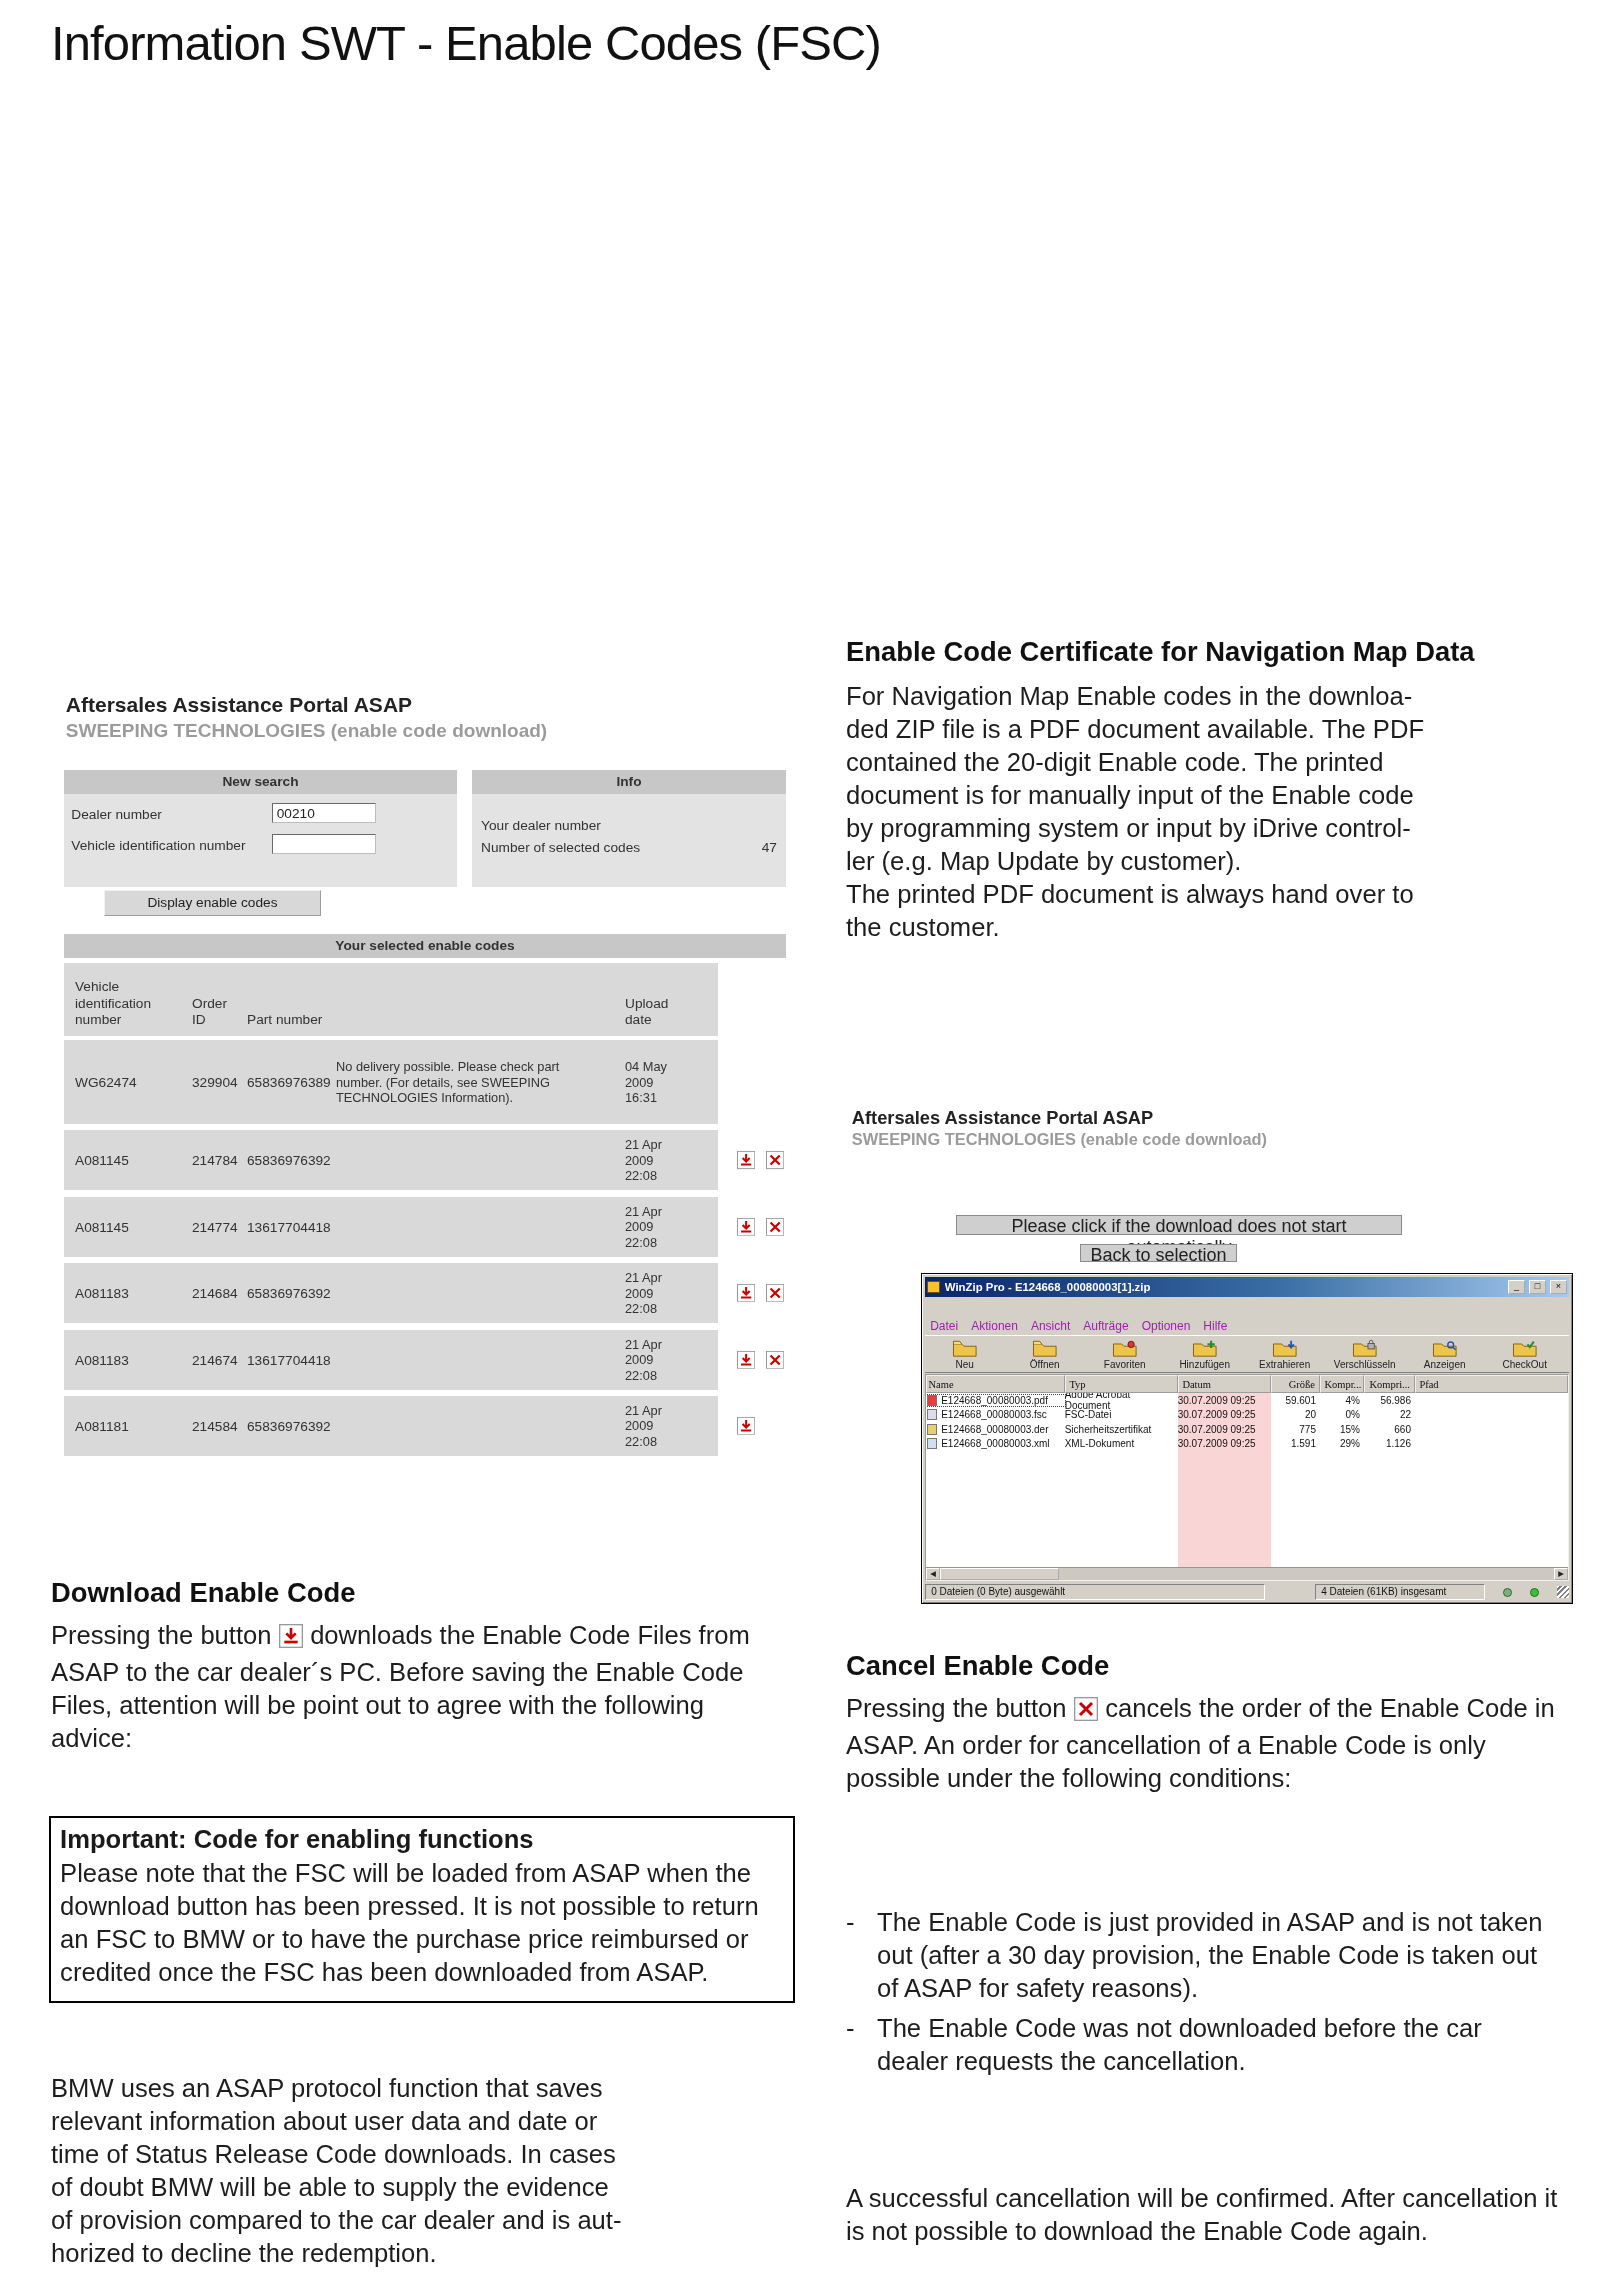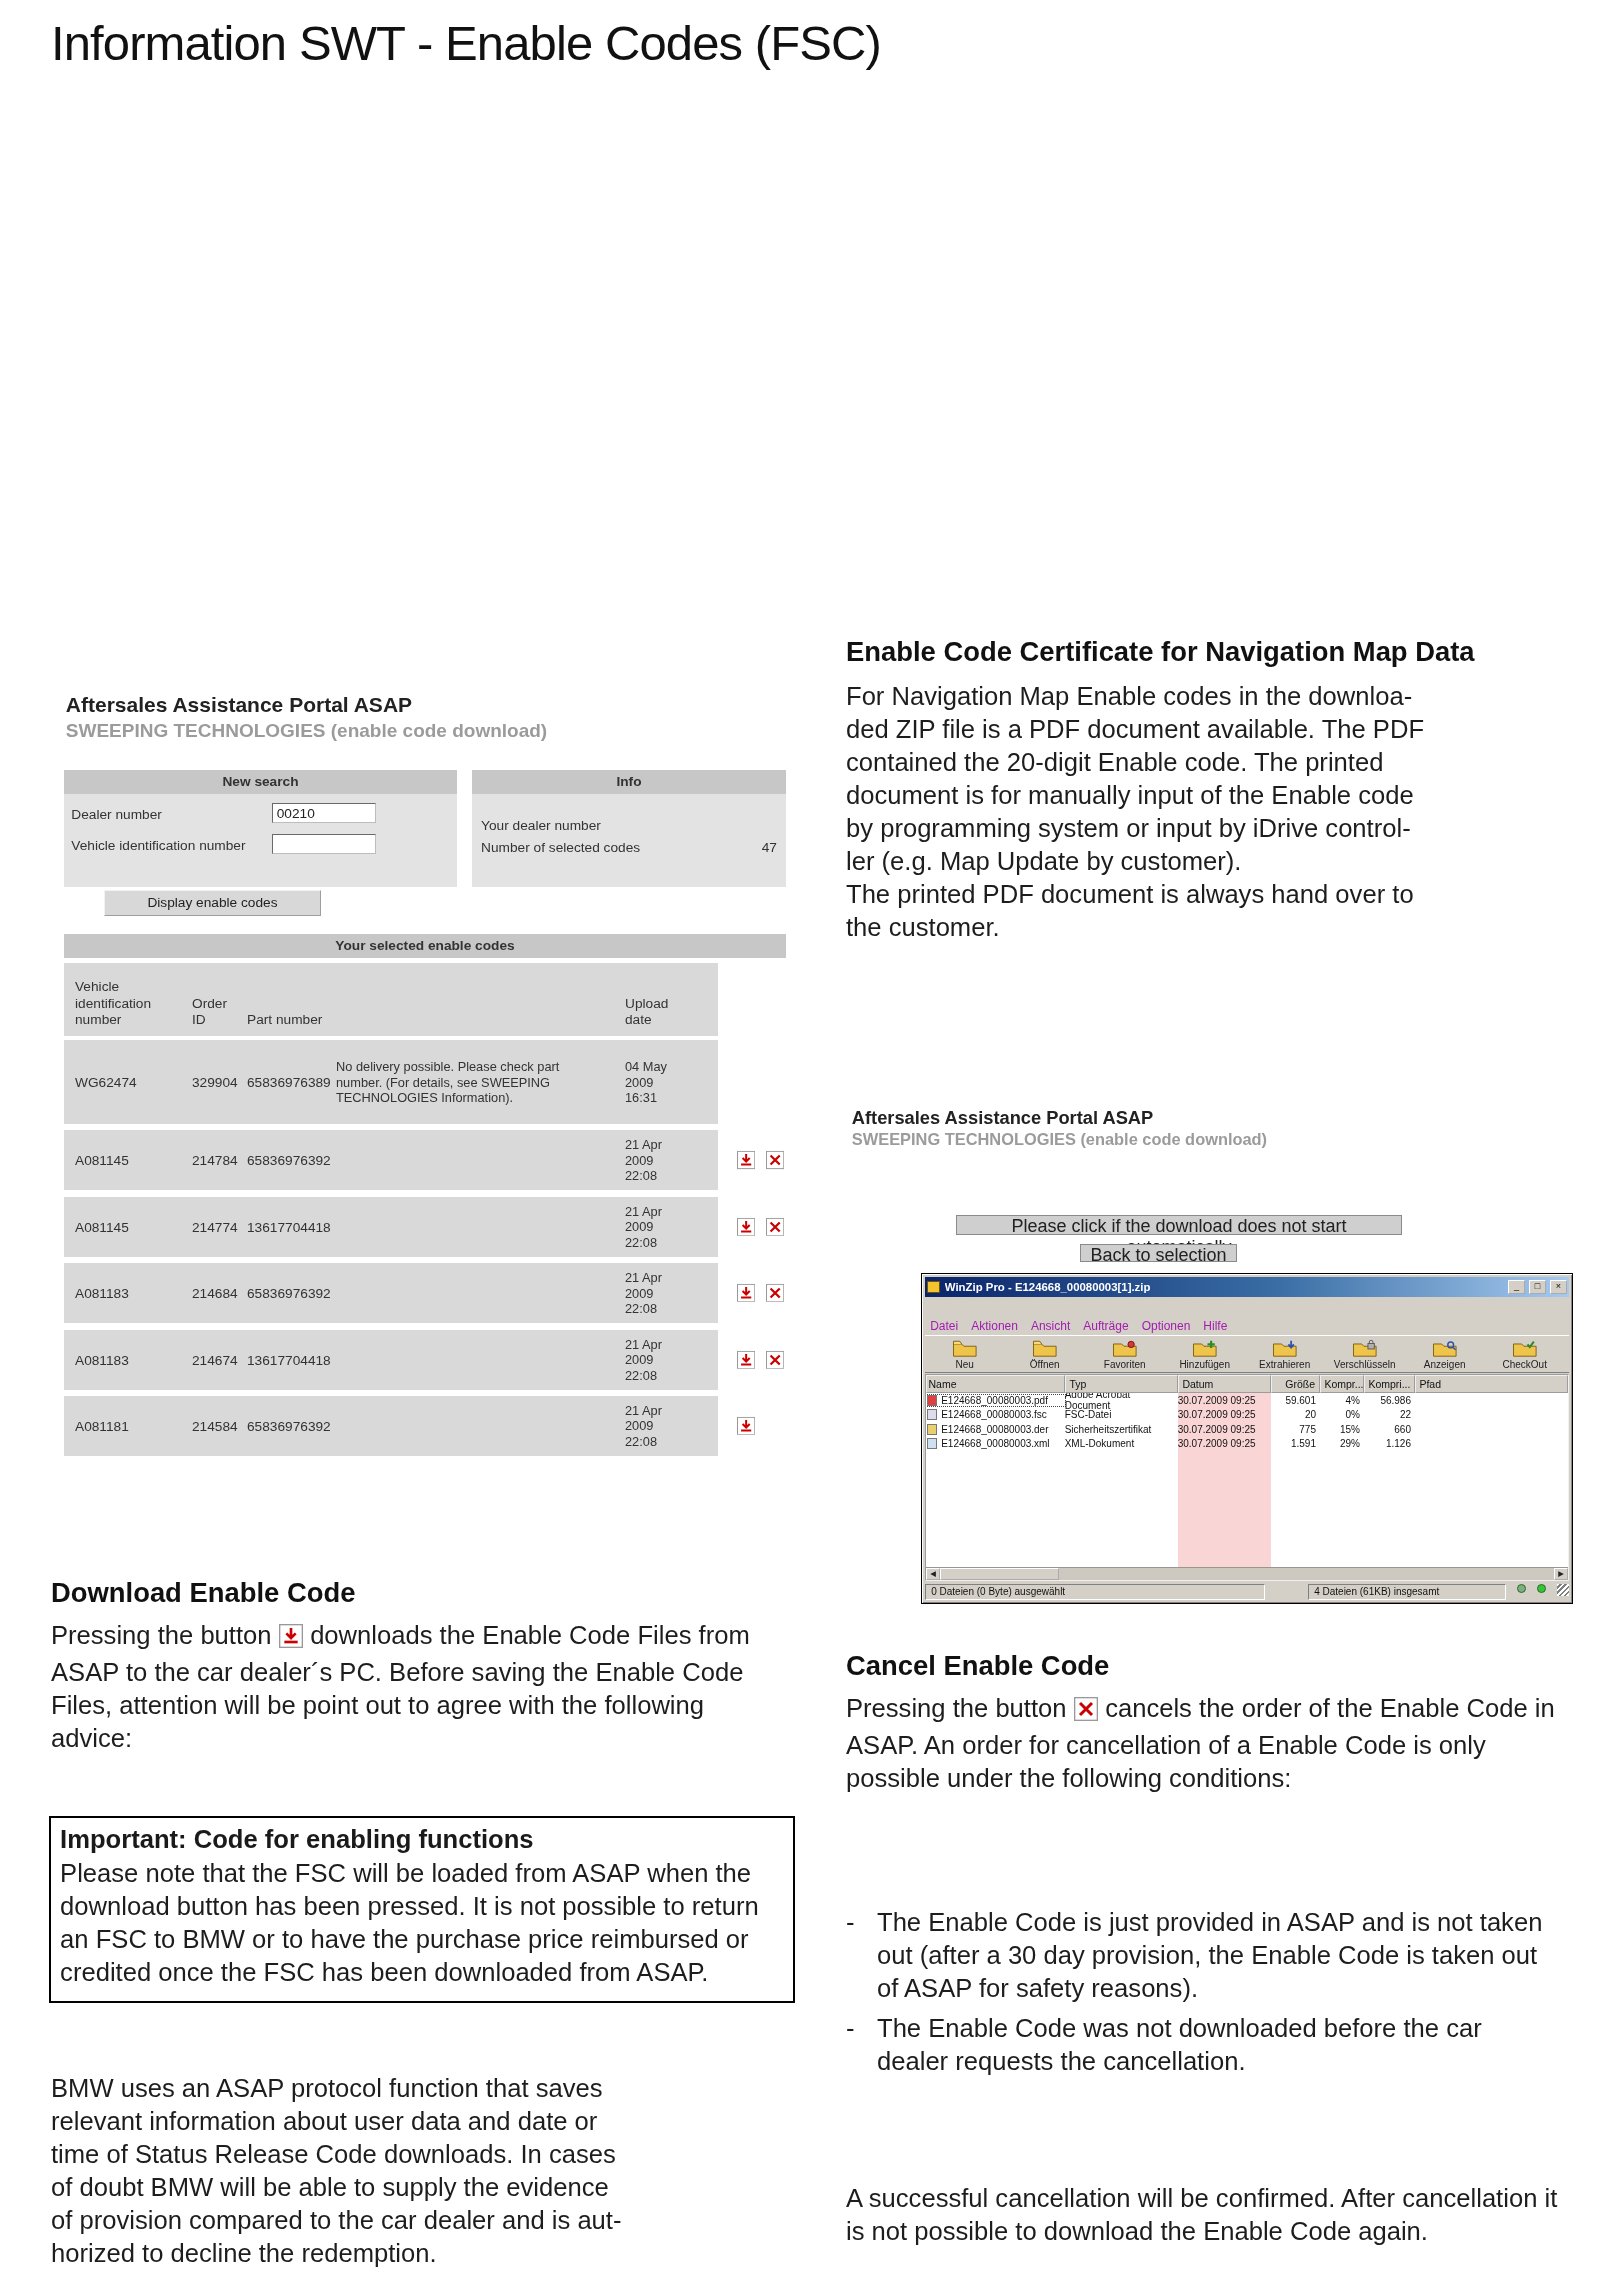--- a/index.html
+++ b/index.html
@@ -87,42 +87,42 @@
   .wz-menubar { display:flex; gap:13px; padding:2.7px 5.5px 1.8px; font-size:12px; color:#a21caf;margin-top:20px; }
   .wz-menu-item { cursor:default; }
   .wz-toolbar { display:flex; border-top:0.9px solid #fff; border-bottom:0.9px solid #808080; padding:2.7px 0 1.8px; }
   .wz-tool { width:80px; text-align:center; font-size:10px; color:#222; background:none; border:0;
              font-family:"Liberation Sans",sans-serif; cursor:pointer; }
   .wz-tool svg { display:block; margin:0 auto 0.9px; }
   .wz-listwrap { border:1.8px inset #f0f0f0; background:#fff; height:207px; display:flex;
                  flex-direction:column; margin-top:1.8px; position:relative; }
   .wz-cols { display:flex; flex:0 0 17.4px; }
   .wz-colbtn { border:1.8px outset #f0f0f0; background:#d4d0c8; font-size:10.5px; color:#111;
-               padding:0.9px 3.7px; text-align:left; font-family:Liberation Sans, sans-serif; overflow:hidden; }
+               padding:0.9px 3.7px; text-align:left; font-family:Liberation Serif, serif; overflow:hidden; }
   .wz-list { flex:1; position:relative; overflow:hidden; }
   .wz-datum-hl { position:absolute; left:252px; top:0; bottom:0; width:93px;
                  background:rgba(236,128,128,0.33); pointer-events:none; }
   .wz-row { display:flex; height:14.6px; align-items:center; font-size:10px; color:#111; position:relative; }
   .wzc-name{width:139px; flex:0 0 139px; display:flex; align-items:center; padding-left:1.8px; overflow:hidden;}
   .wzc-typ{width:113px; flex:0 0 113px; overflow:hidden;}
   .wzc-datum{width:93px; flex:0 0 93px;}
   .wzc-size{width:49px; flex:0 0 49px; text-align:right; padding-right:3.7px;}
   .wzc-ratio{width:44px; flex:0 0 44px; text-align:right; padding-right:3.7px;}
   .wzc-packed{width:51px; flex:0 0 51px; text-align:right; padding-right:3.7px;}
   .wzc-pfad{flex:1;}
   .focus-name { outline:0.9px dotted #444; }
   .fi { width:10px; height:11px; border:0.9px solid #777; margin-right:3.7px; flex:0 0 10px; }
   .fi-pdf{background:#e04040;} .fi-fsc{background:#dcdcec;} .fi-der{background:#e8d070;} .fi-xml{background:#cfe0f2;}
   .wz-hscroll { flex:0 0 13.7px; display:flex; background:#cdc9c1; border-top:0.9px solid #9a968e; }
   .sb-btn { width:14.6px; height:100%; background:#d4d0c8; border:1.8px outset #fff; font-size:7.3px;
             line-height:8.2px; text-align:center; padding:0; color:#222; }
   .sb-track { flex:1; position:relative; }
   .sb-thumb { position:absolute; left:0; top:0; bottom:0; width:119px; background:#d4d0c8;
               border:1.8px outset #fff; }
-  .wz-status { display:flex; gap:11px; margin-top:2.7px; font-size:10px; color:#111; }
+  .wz-status { display:flex; gap:18px; align-items:center; margin-top:2.7px; font-size:10px; color:#111; }
   .wz-pane { border:0.9px solid; border-color:#808080 #fff #fff #808080; background:#d4d0c8;
              padding:0.9px 5.5px; height:16.4px; line-height:12.8px; overflow:hidden; }
   .pane1 { flex:0 0 340px; } .pane2 { flex:1;margin-left:32px; }
   .light { width:9.1px; height:9.1px; border-radius:50%; border:0.9px solid #2a6b2a; }
   .light-g { background:#35c435; } .light-d { background:#7fae7f; }
   .grip { width:12px; height:12px;
           background:repeating-linear-gradient(135deg,#fff 0 1.8px,#808080 1.8px 3.7px); }
 </style>
 </head>
 <body>

